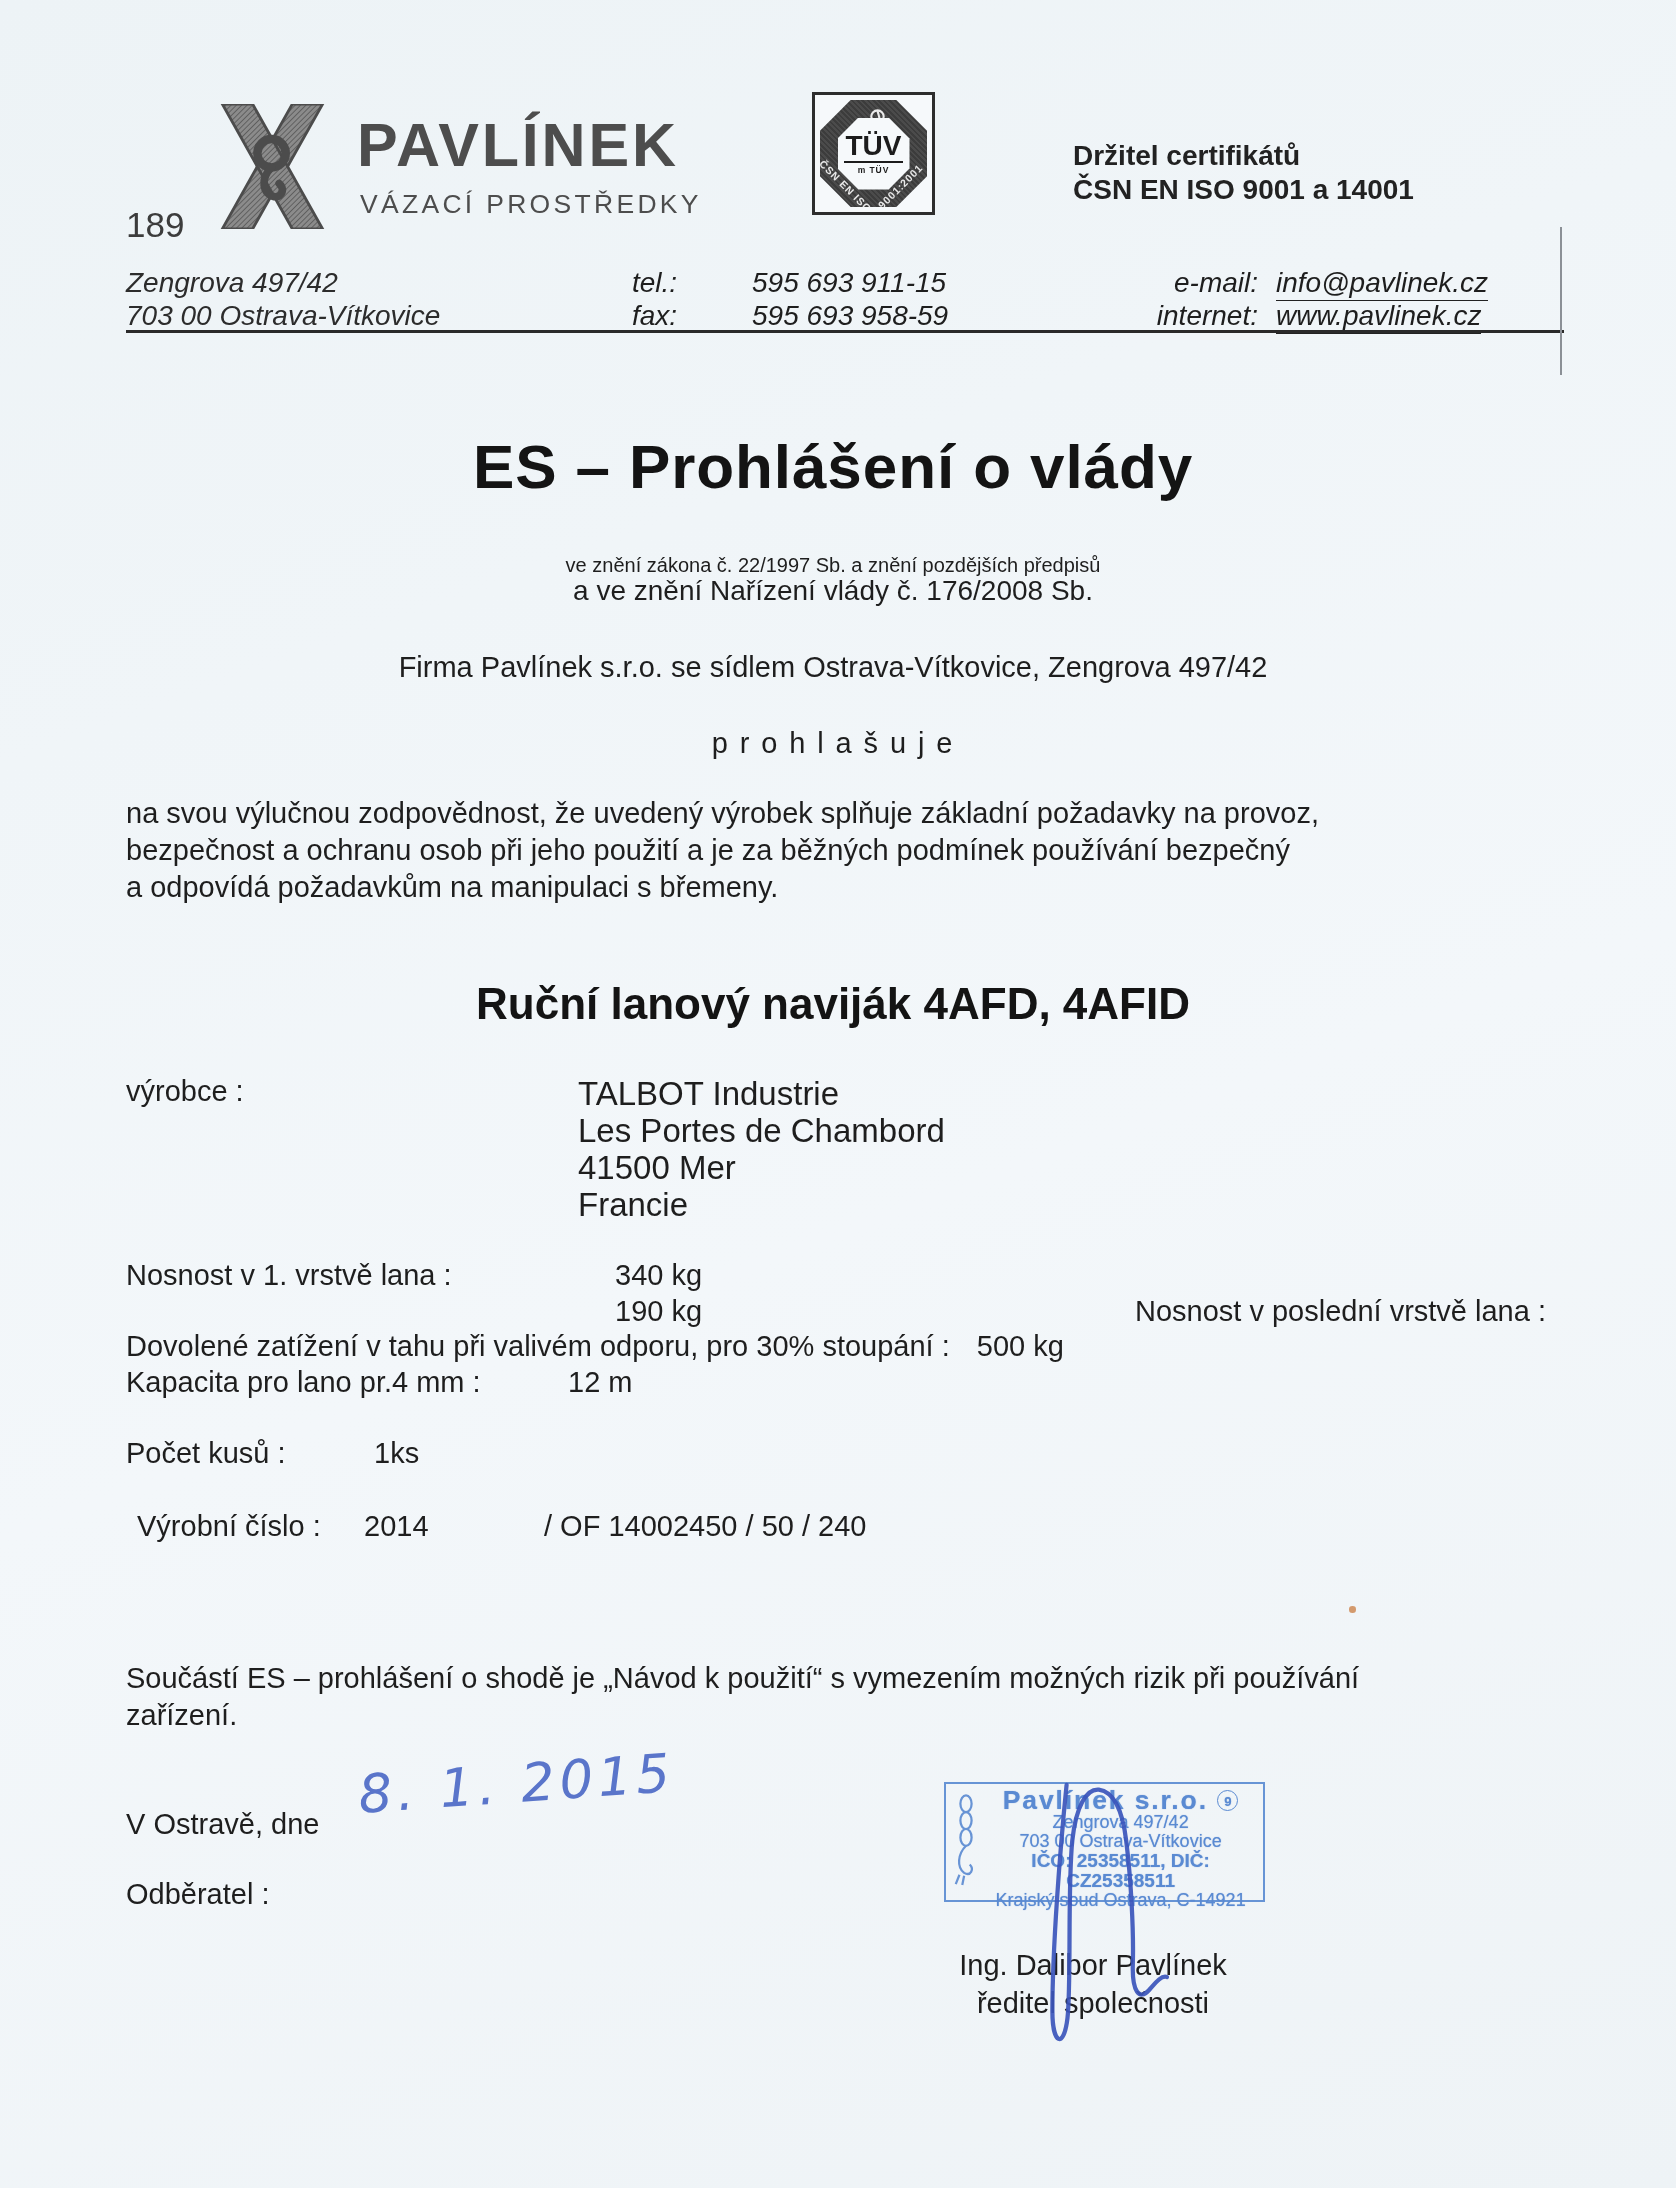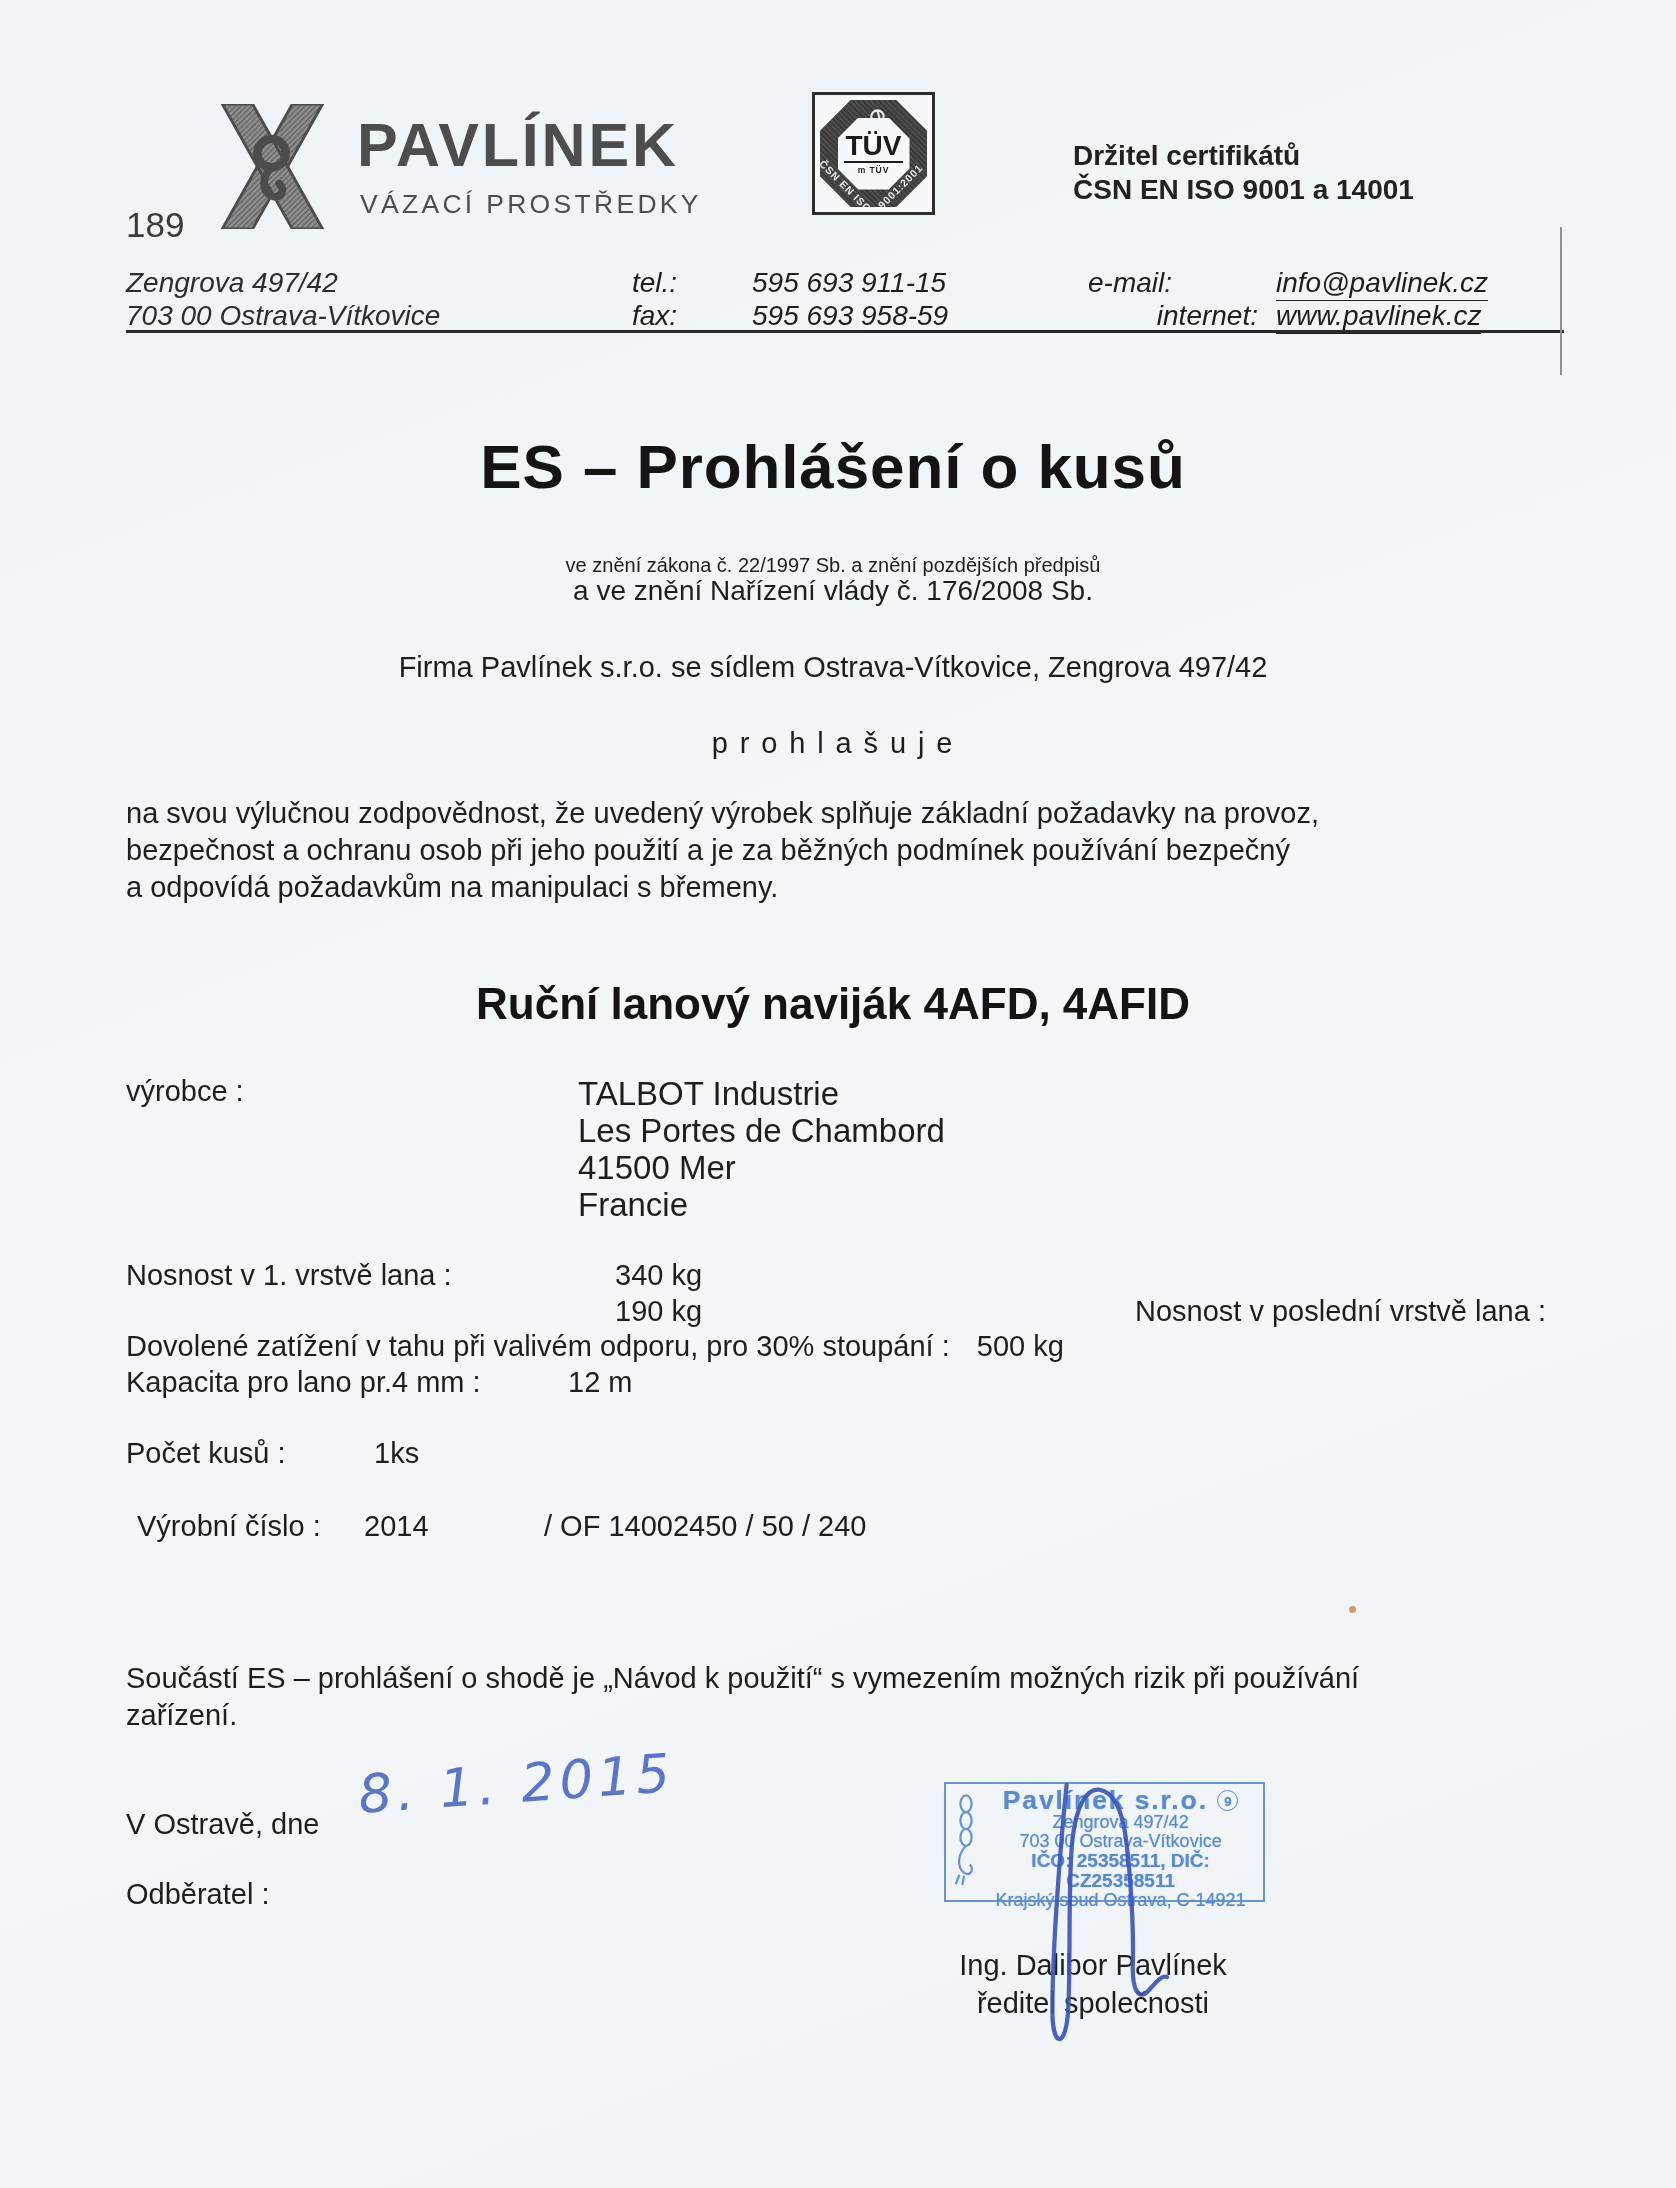--- a/index.html
+++ b/index.html
@@ -33,21 +33,21 @@
 
   .cert-line1{left:1073px;top:140px;font-size:28px;font-weight:700;color:#222;}
   .cert-line2{left:1073px;top:174px;font-size:28px;font-weight:700;color:#222;}
 
   .addr1{left:126px;top:267px;font-size:28px;font-style:italic;color:#2c2c2c;}
   .addr2{left:126px;top:300px;font-size:28px;font-style:italic;color:#2c2c2c;}
   .tel-label{left:632px;top:267px;font-size:28px;font-style:italic;}
   .tel-value{left:752px;top:267px;font-size:28px;font-style:italic;}
   .fax-label{left:632px;top:300px;font-size:28px;font-style:italic;}
   .fax-value{left:752px;top:300px;font-size:28px;font-style:italic;}
-  .email-label{left:1088px;top:267px;width:170px;font-size:28px;font-style:italic;}
+  .email-label{left:1088px;top:267px;width:170px;text-align:right;font-size:28px;font-style:italic;}
   .email-value{left:1276px;top:267px;font-size:28px;font-style:italic;border-bottom:1.9px solid #222;padding-bottom:0.9px;color:#1e1e1e;text-decoration:none;}
   .inet-label{left:1088px;top:300px;width:170px;text-align:right;font-size:28px;font-style:italic;}
   .inet-value{left:1276px;top:300px;font-size:28px;font-style:italic;border-bottom:1.9px solid #222;padding-bottom:0.9px;color:#1e1e1e;text-decoration:none;}
   .head-rule{left:126px;top:330px;width:1438px;height:2.8px;background:#2a2a2a;}
   .scan-vline{left:1560px;top:227px;width:1.9px;height:148px;background:#8b9096;}
 
   
   .doc-title{top:431px;font-size:62px;font-weight:700;color:#141414;letter-spacing:0.9px;}
   .subtitle1{top:554px;font-size:20px;}
   .subtitle2{top:575px;font-size:28px;}
@@ -139,21 +139,21 @@
   <div class="abs tel-value">595 693 911-15</div>
   <div class="abs fax-label">fax:</div>
   <div class="abs fax-value">595 693 958-59</div>
   <div class="abs email-label">e-mail:</div>
   <a class="abs email-value" href="#">info@pavlinek.cz</a>
   <div class="abs inet-label">internet:</div>
   <a class="abs inet-value" href="#">www.pavlinek.cz</a>
   <div class="abs head-rule"></div>
   <div class="abs scan-vline"></div>
 
-  <div class="abs center-line doc-title">ES – Prohlášení o kusů</div>
+  <div class="abs center-line doc-title">ES – Prohlášení o vlády</div>
   <div class="abs center-line subtitle1">ve znění zákona č. 22/1997 Sb. a znění pozdějších předpisů</div>
   <div class="abs center-line subtitle2">a ve znění Nařízení vlády č. 176/2008 Sb.</div>
   <div class="abs center-line company-line">Firma Pavlínek s.r.o. se sídlem Ostrava-Vítkovice, Zengrova 497/42</div>
   <div class="abs center-line declares">p r o h l a š u j e</div>
   <div class="abs declaration">na svou výlučnou zodpovědnost, že uvedený výrobek splňuje základní požadavky na provoz,
 bezpečnost a ochranu osob při jeho použití a je za běžných podmínek používání bezpečný
 a odpovídá požadavkům na manipulaci s břemeny.</div>
 
   <div class="abs center-line product-title">Ruční lanový naviják 4AFD, 4AFID</div>
 

